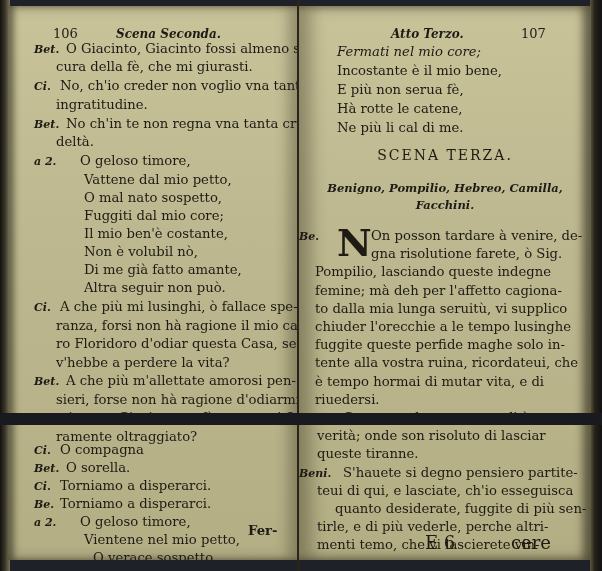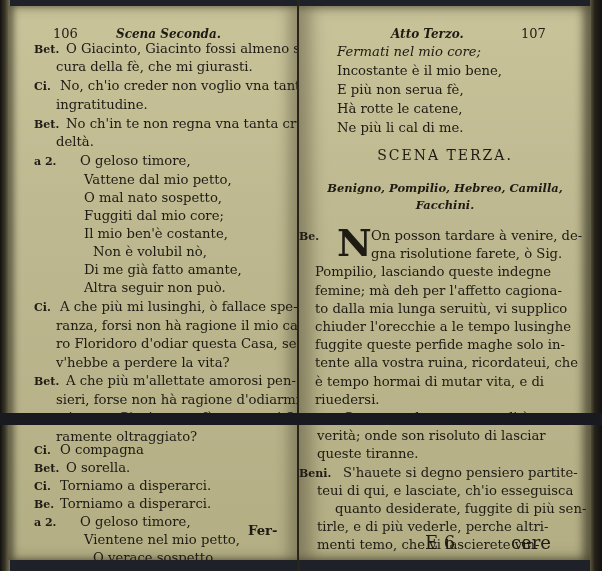--- a/index.html
+++ b/index.html
@@ -10,21 +10,21 @@
       background: linear-gradient(180deg,#c9c39a 0%,#bdb88f 40%,#b3ae84 100%); }
     .page.left { left:8px; width:291px; box-shadow: inset -10px 0 14px rgba(40,35,20,.35), inset 6px 0 6px rgba(20,18,10,.5); }
     .page.right { left:299px; width:292px; box-shadow: inset 12px 0 16px rgba(40,35,20,.35), inset -8px 0 8px rgba(20,18,10,.55); }
     .edge-left { position:absolute; left:0; top:0; width:10px; height:571px; background:linear-gradient(90deg,#111 0,#3a3626 50%,#7a735a 100%); }
     .edge-right { position:absolute; right:0; top:0; width:12px; height:571px; background:linear-gradient(90deg,#5c5640 0,#262218 40%,#111 100%); }
     .gutter { position:absolute; left:297px; top:0; width:3px; height:571px; background:#2a251a; }
     .bottom-shadow { position:absolute; left:0; bottom:0; width:602px; height:12px; background:#181a1f; }
     .header { position:absolute; top:20px; font-size:13px; }
     .runhead { font-style:italic; font-weight:bold; font-size:12px; }
     .line { position:absolute; white-space:nowrap; font-size:13.2px; line-height:15px; }
-    .spk { font-weight:bold; font-size:11px; }
+    .spk { font-style:italic; font-weight:bold; font-size:11px; }
     .scene { position:absolute; left:0; width:292px; text-align:center; letter-spacing:2px; font-size:14px; }
     .cast { position:absolute; left:0; width:292px; text-align:center; font-style:italic; font-weight:bold; font-size:11.5px; }
     .dropcap { position:absolute; font-size:38px; line-height:38px; font-weight:bold; }
     .sig { position:absolute; font-size:18px; }
   </style>
 </head>
 <body>
 
 <div class="spread">
   <div class="edge-left"></div>
@@ -43,21 +43,21 @@
         <span class="line" style="left: 48px; top: 91px;">ingratitudine.</span>
         <span class="line spk" style="left: 26px; top: 111px;">Bet.</span>
         <span class="line" style="left: 58px; top: 110px;">No ch'in te non regna vna tanta cru-</span>
         <span class="line" style="left: 48px; top: 128px;">deltà.</span>
         <span class="line spk" style="left: 26px; top: 148px;">a 2.</span>
         <span class="line" style="left: 72px; top: 147px;">O geloso timore,</span>
         <span class="line" style="left: 76px; top: 166px;">Vattene dal mio petto,</span>
         <span class="line" style="left: 76px; top: 184px;">O mal nato sospetto,</span>
         <span class="line" style="left: 76px; top: 202px;">Fuggiti dal mio core;</span>
         <span class="line" style="left: 76px; top: 220px;">Il mio ben'è costante,</span>
-        <span class="line" style="left: 76px; top: 238px; margin-left: 9px;">Non è volubil nò,</span>
+        <span class="line" style="left: 76px; top: 238px;">Non è volubil nò,</span>
         <span class="line" style="left: 76px; top: 256px;">Di me già fatto amante,</span>
         <span class="line" style="left: 76px; top: 274px;">Altra seguir non può.</span>
         <span class="line spk" style="left: 26px; top: 294px;">Ci.</span>
         <span class="line" style="left: 52px; top: 293px; text-align: right;">A che più mi lusinghi, ò fallace spe-</span>
         <span class="line" style="left: 48px; top: 312px;">ranza, forsi non hà ragione il mio ca-</span>
         <span class="line" style="left: 48px; top: 330px;">ro Floridoro d'odiar questa Casa, se</span>
         <span class="line" style="left: 48px; top: 349px;">v'hebbe a perdere la vita?</span>
         <span class="line spk" style="left: 26px; top: 368px;">Bet.</span>
         <span class="line" style="left: 58px; top: 367px;">A che più m'allettate amorosi pen-</span>
         <span class="line" style="left: 48px; top: 386px;">sieri, forse non hà ragione d'odiarmi il</span>

